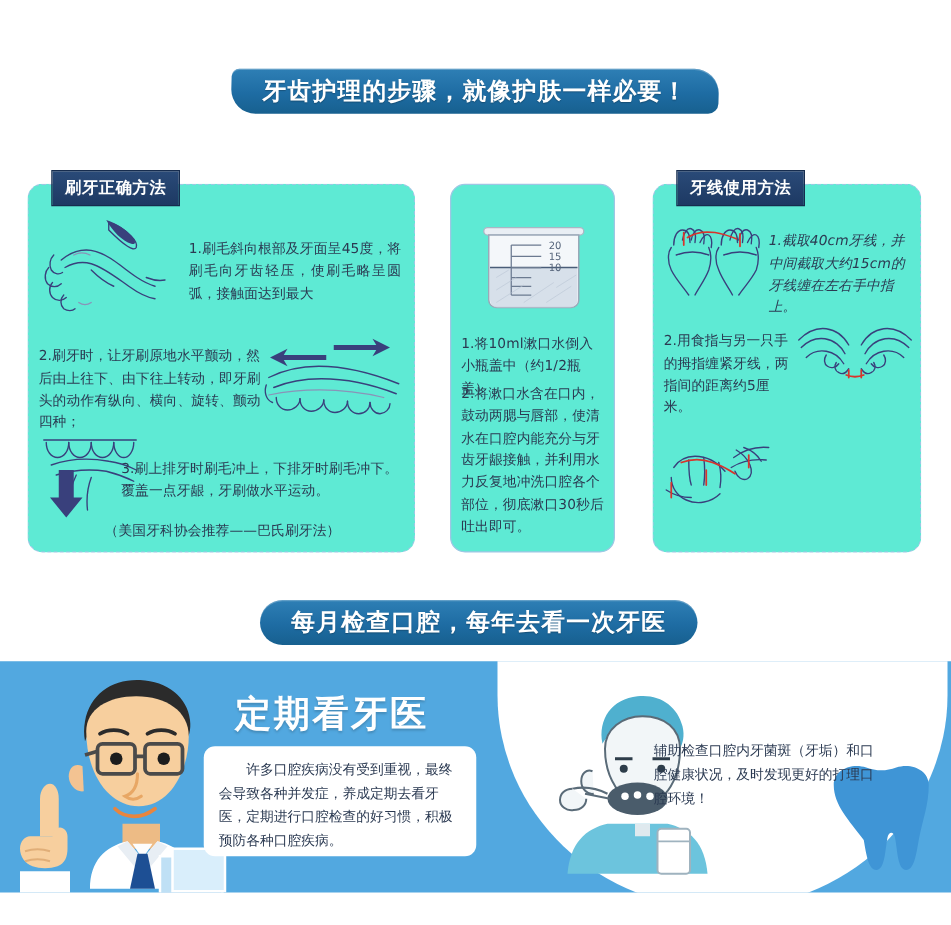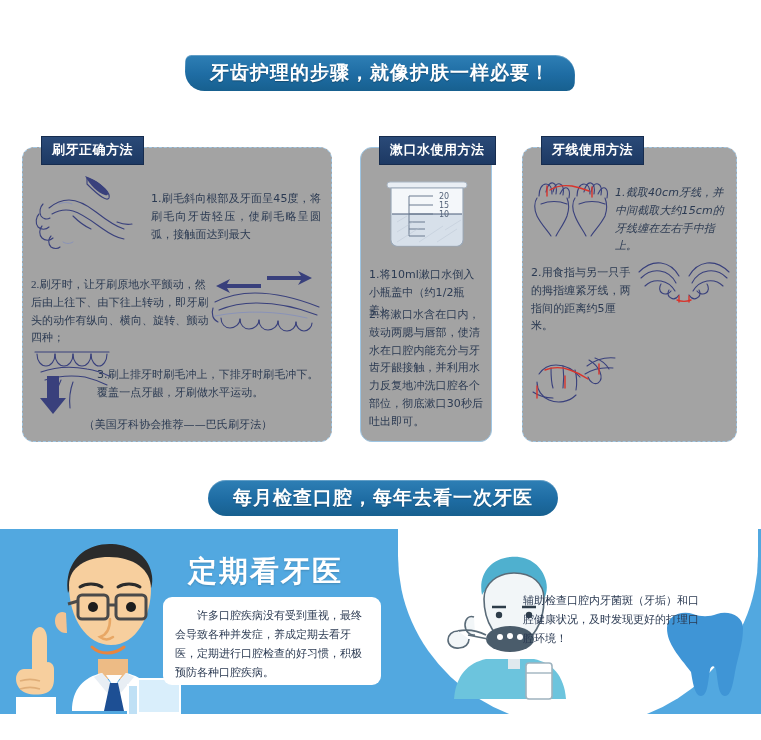--- a/index.html
+++ b/index.html
@@ -36,21 +36,21 @@
   #banner-top .ribbon {
     border-radius: 6px 20px 8px 20px;
     transform: skewX(-1.5deg);
   }
   #banner-mid { left: 208px; top: 480px; width: 350px; height: 36px; font-size: 19px; }
   #banner-mid .ribbon { border-radius: 19px; }
 
   
   .panel {
     position: absolute;
-    background: #a3a3a3;
+    background: #5eead4;
     border-radius: 12px;
   }
   .panel.dashed { border: 1px dashed #9ec6e4; }
   .panel.solid  { border: 1px solid  #9ec6e4; }
 
   .panel-title {
     position: absolute;
     top: -12px; left: 18px;
     background: linear-gradient(180deg,#2a4a78 0%, #1d3963 100%);
     color: #fff;
@@ -66,21 +66,21 @@
     position: absolute;
     color: #2b3a52;
     font-size: 11px;
     line-height: 1.62;
     letter-spacing: .1px;
   }
 
   
   #panel1 { left: 22px; top: 147px; width: 310px; height: 295px; }
   #p1-t1 { left: 128px; top: 42px;  width: 170px; text-align: justify; }
-  #p1-t2 { left: 8px;   top: 128px; width: 182px; font-family: Liberation Serif, serif; }
+  #p1-t2 { left: 8px;   top: 128px; width: 182px; }
   #p1-t3 { left: 74px;  top: 218px; width: 228px; }
   #p1-t4 { left: 20px;  top: 268px; width: 270px; text-align: center; }
 
   
   #panel2 { left: 360px; top: 147px; width: 132px; height: 295px; }
   #p2-t1 { left: 8px;  top: 118px; width: 116px; }
   #p2-t2 { left: 8px;  top: 158px; width: 116px; }
 
   
   #panel3 { left: 522px; top: 147px; width: 215px; height: 295px; }
@@ -225,21 +225,20 @@
       <path class="ink" d="M30 34c-4 8-6 17-5 26"></path>
       <path class="ink" d="M42 36c-3 8-4 17-3 26"></path>
       <path class="ink-fill" d="M16 30h12v22h7l-13 16-13-16h7z"></path>
     </svg>
 
     <div class="txt" id="p1-t3">3.刷上排牙时刷毛冲上，下排牙时刷毛冲下。覆盖一点牙龈，牙刷做水平运动。</div>
     <div class="txt" id="p1-t4">（美国牙科协会推荐——巴氏刷牙法）</div>
   </div>
 
   <div class="panel solid" id="panel2">
-    <div class="panel-title">漱口水使用方法</div>
 
     <svg class="art" style="left:14px; top:28px;" width="104" height="82" viewBox="0 0 104 82">
       <rect x="12" y="6" width="80" height="6" rx="3" fill="#e9eef4" stroke="#aab6c4" stroke-width="1"></rect>
       <path d="M16 12h72v52a6 6 0 0 1-6 6H22a6 6 0 0 1-6-6z" fill="#f4f7fa" stroke="#9aa8b8" stroke-width="1.2"></path>
       <path d="M17 38h70v26a6 6 0 0 1-6 6H23a6 6 0 0 1-6-6z" fill="#cdd8e4" opacity=".75"></path>
       <path d="M17 38h70" stroke="#4a5d78" stroke-width="1.2" fill="none"></path>
       <g stroke="#6b7a90" stroke-width="1" fill="none">
         <path d="M34 20h24M34 29h24M34 38h24M34 46h16M34 53h16M34 60h16"></path>
         <path d="M34 20v40"></path>
       </g>

